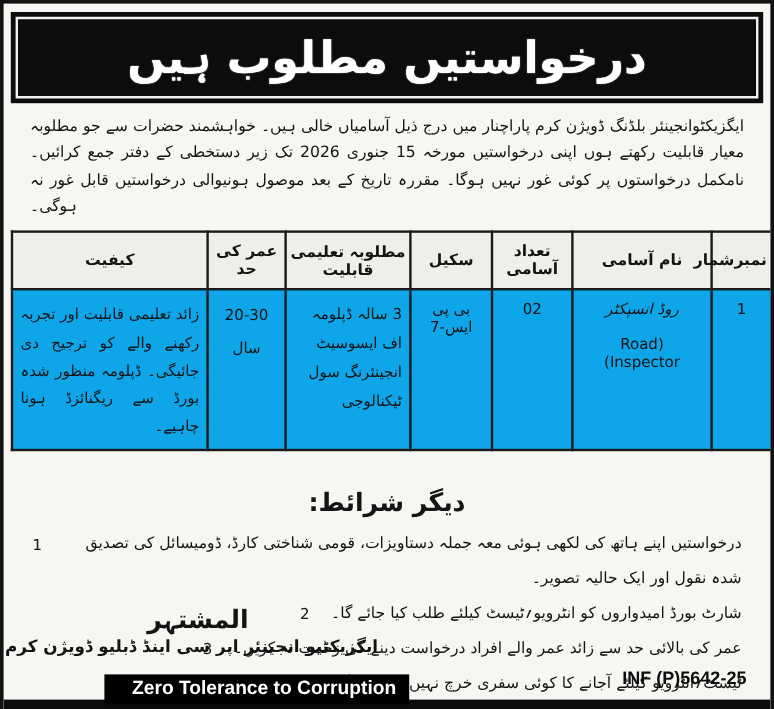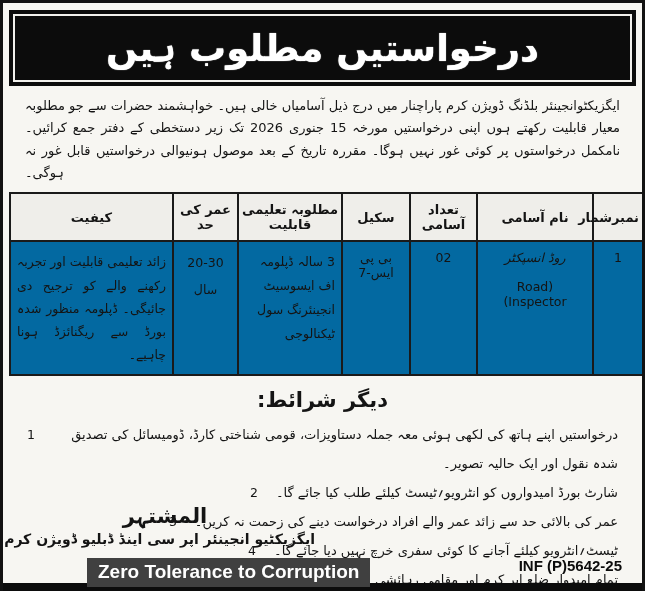--- a/index.html
+++ b/index.html
@@ -27,31 +27,31 @@
   table.vacancy{
     margin:8px 6px 0 6px;width:633px;border-collapse:collapse;direction:rtl;
     table-layout:fixed;
   }
   table.vacancy th, table.vacancy td{border:2px solid #1a1a1a;box-sizing:border-box;}
   table.vacancy th{
     height:48px;background:#efeeea;font-size:13px;font-weight:bold;text-align:center;
     padding:2px 3px;
   }
   table.vacancy td{
-    background:#0369a1;font-size:12.5px;vertical-align:top;padding:8px 6px;height:96px;
+    background:#0ea5e9;font-size:12.5px;vertical-align:top;padding:8px 6px;height:96px;
   }
   td.c-serial,td.c-count,td.c-scale,td.c-age,td.c-name{text-align:center;}
   td.c-qual{text-align:right;line-height:1.9;}
   td.c-remarks{text-align:justify;line-height:1.85;padding:6px 8px;}
   td.c-age{line-height:2.1;}
   .post-en{display:block;margin-top:14px;font-family:"DejaVu Sans",sans-serif;font-size:12.5px;}
   .post-ur{display:block;font-style:italic;}
   
   .cond-heading{
-    margin-top:12px;text-align:center;direction:rtl;
+    margin-top:31px;text-align:center;direction:rtl;
     font-size:21px;font-weight:bold;letter-spacing:1px;
   }
   .cond-list{margin:8px 24px 0 24px;}
   .cond-item{
     display:flex;justify-content:flex-end;align-items:flex-start;gap:18px;
     line-height:29px;font-size:13px;
   }
   .cond-item .num{font-size:12.5px;font-weight:500;}
   .cond-item .txt{direction:rtl;text-align:right;}
   
@@ -59,23 +59,23 @@
     position:absolute;left:12px;bottom:44px;width:300px;text-align:center;direction:rtl;
   }
   .advertiser .label{font-size:21px;font-weight:bold;margin-bottom:3px;}
   .advertiser .sig{font-size:14px;font-weight:bold;white-space:nowrap;}
   .inf{
     position:absolute;right:20px;bottom:17px;
     font-family:"Liberation Sans",sans-serif;font-weight:bold;font-size:15px;color:#0c0c0c;
   }
   .bottom-bar{position:absolute;left:0;right:0;bottom:0;height:8px;background:#0c0c0c;}
   .badge{
-    position:absolute;left:84px;bottom:4px;background:#404040;color:#ffffff;
-    font-family:"Liberation Sans",sans-serif;font-weight:bold;font-size:19px;
-    padding:3px 11px 4px 11px;white-space:nowrap;
+    position:absolute;left:84px;bottom:4px;background:#000000;color:#ffffff;
+    font-family:"Liberation Sans",sans-serif;font-weight:bold;font-size:16px;
+    padding:3px 11px 4px 23px;white-space:nowrap;
   }
 </style>
 </head>
 <body>
 
 <div class="ad">
 
   <div class="banner">
     <div class="title">درخواستیں مطلوب ہیں</div>
   </div>

